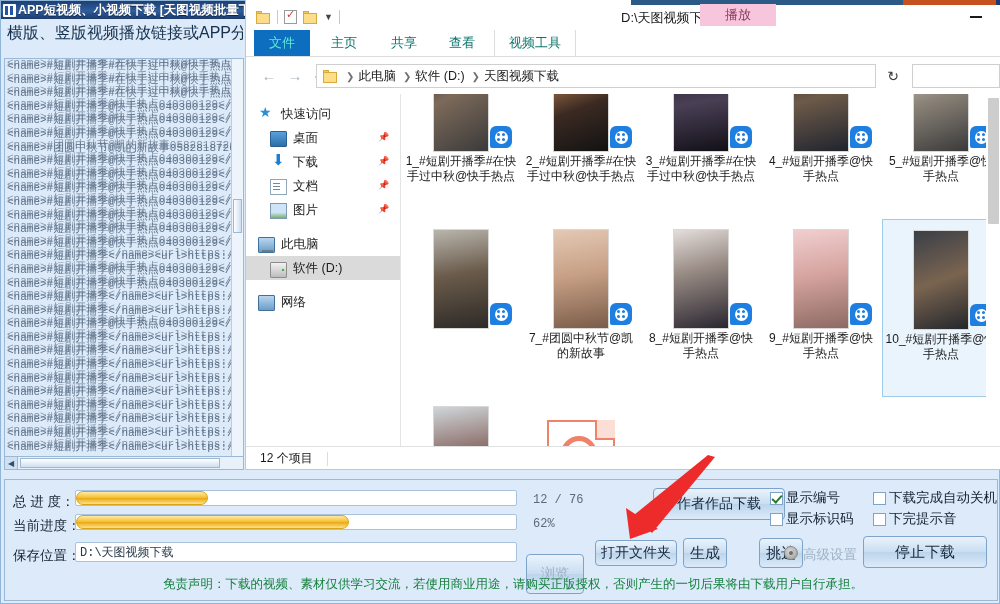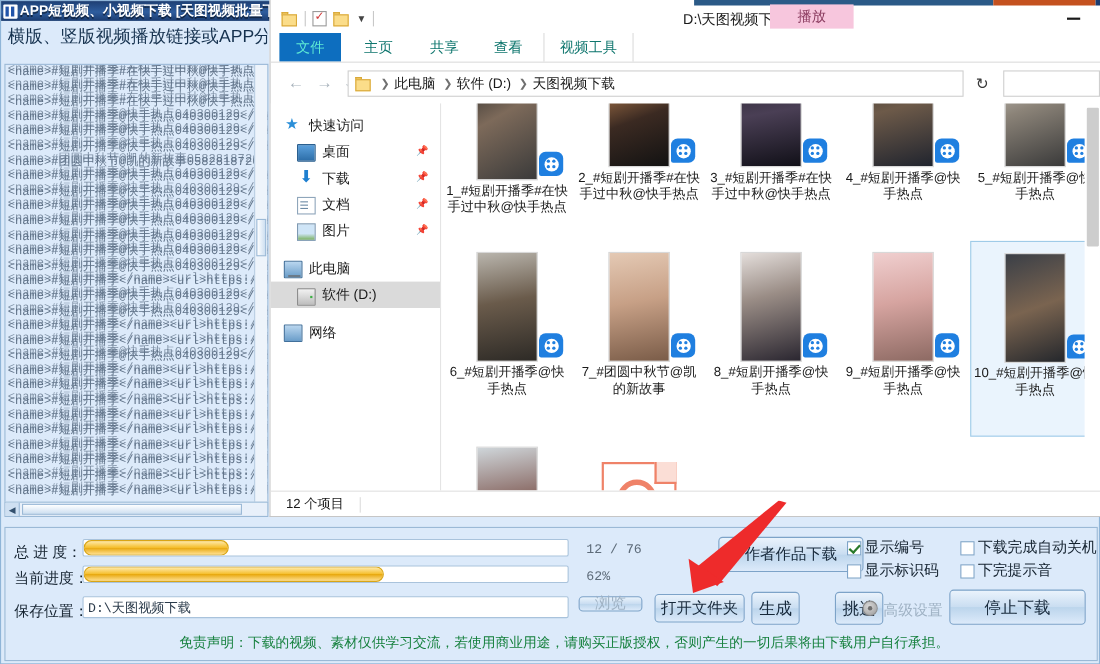--- a/index.html
+++ b/index.html
@@ -465,21 +465,21 @@
 
       <div class="lbl" style="left:8px; top:37px;">当前进度：</div>
       <div class="pbar" style="left:70px; top:34px; width:442px;">
         <div class="fill" id="fill-current" style="width: 62%;"></div>
       </div>
       <div class="stat" style="left:528px; top:37px;">62%</div>
 
       <div class="lbl" style="left:8px; top:67px;">保存位置：</div>
       <div class="txtfield" style="left:70px; top:62px; width:442px;">D:\天图视频下载</div>
 
-      <div class="btn" style="left:521px; top:62px; width:58px; height:14px;">
+      <div class="btn" style="left:521px; top:74px; width:58px; height:40px;">
         <span class="disabledtxt" style="color:#9fb2c4;">浏览</span>
       </div>
       <div class="btn" style="left:590px; top:60px; width:82px; height:26px;">
         <span>打开文件夹</span>
       </div>
       <div class="btn strong" style="left:678px; top:58px; width:44px; height:30px;">
         <span>生成</span>
       </div>
       <div class="btn strong" style="left:726px; top:58px; width:44px; height:30px;margin-left:28px;">
         <span>挑选</span>
@@ -610,21 +610,21 @@
             <span class="ico ico-drive"></span>
             <span>软件 (D:)</span>
           </div>
           <div class="sb-item sb-group" style="margin-top: 10px;">
             <span class="ico ico-net"></span>
             <span>网络</span>
           </div>
         </div>
       <div class="ex-content">
         <div class="grid" id="file-grid">
-            <div class="cell" style="left: 0px; top: 12px;">
+            <div class="cell" style="left: 0px; top: 0px;">
               <div class="thumb-wrap">
                 <div class="thumb ph1"></div>
                 <span class="play-badge">
                   <span class="reel"></span>
                 </span>
               </div>
               <div class="cap">1_#短剧开播季#在快手过中秋@快手热点</div>
             </div>
             <div class="cell" style="left: 120px; top: 0px;">
               <div class="thumb-wrap">
@@ -662,21 +662,20 @@
               </div>
               <div class="cap">5_#短剧开播季@快手热点</div>
             </div>
             <div class="cell" style="left: 0px; top: 177px;">
               <div class="thumb-wrap">
                 <div class="thumb ph6"></div>
                 <span class="play-badge">
                   <span class="reel"></span>
                 </span>
               </div>
-              <div class="cap">6_#短剧开播季@快手热点</div>
             </div>
             <div class="cell" style="left: 120px; top: 177px;">
               <div class="thumb-wrap">
                 <div class="thumb ph7"></div>
                 <span class="play-badge">
                   <span class="reel"></span>
                 </span>
               </div>
               <div class="cap">7_#团圆中秋节@凯的新故事</div>
             </div>

